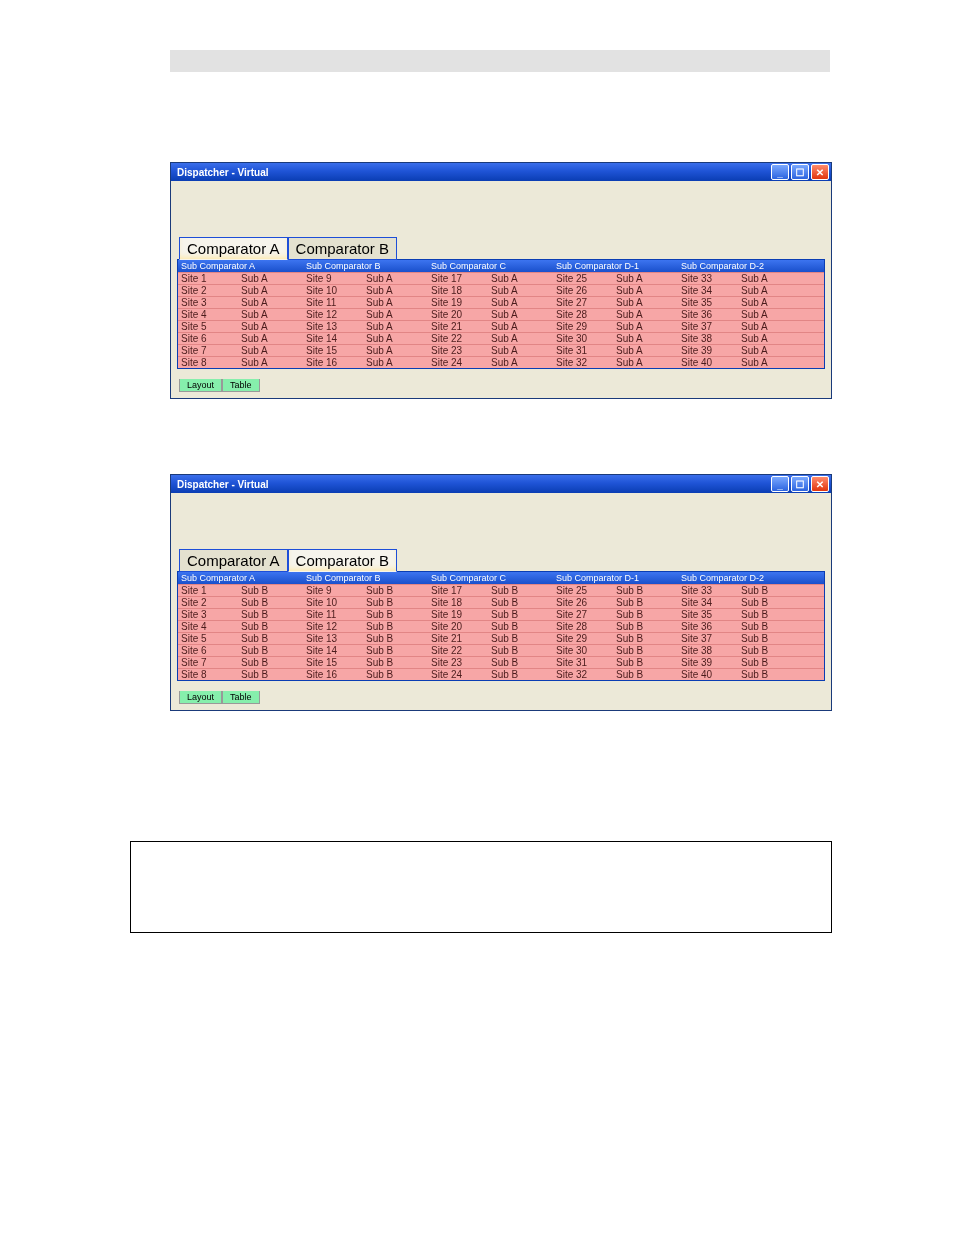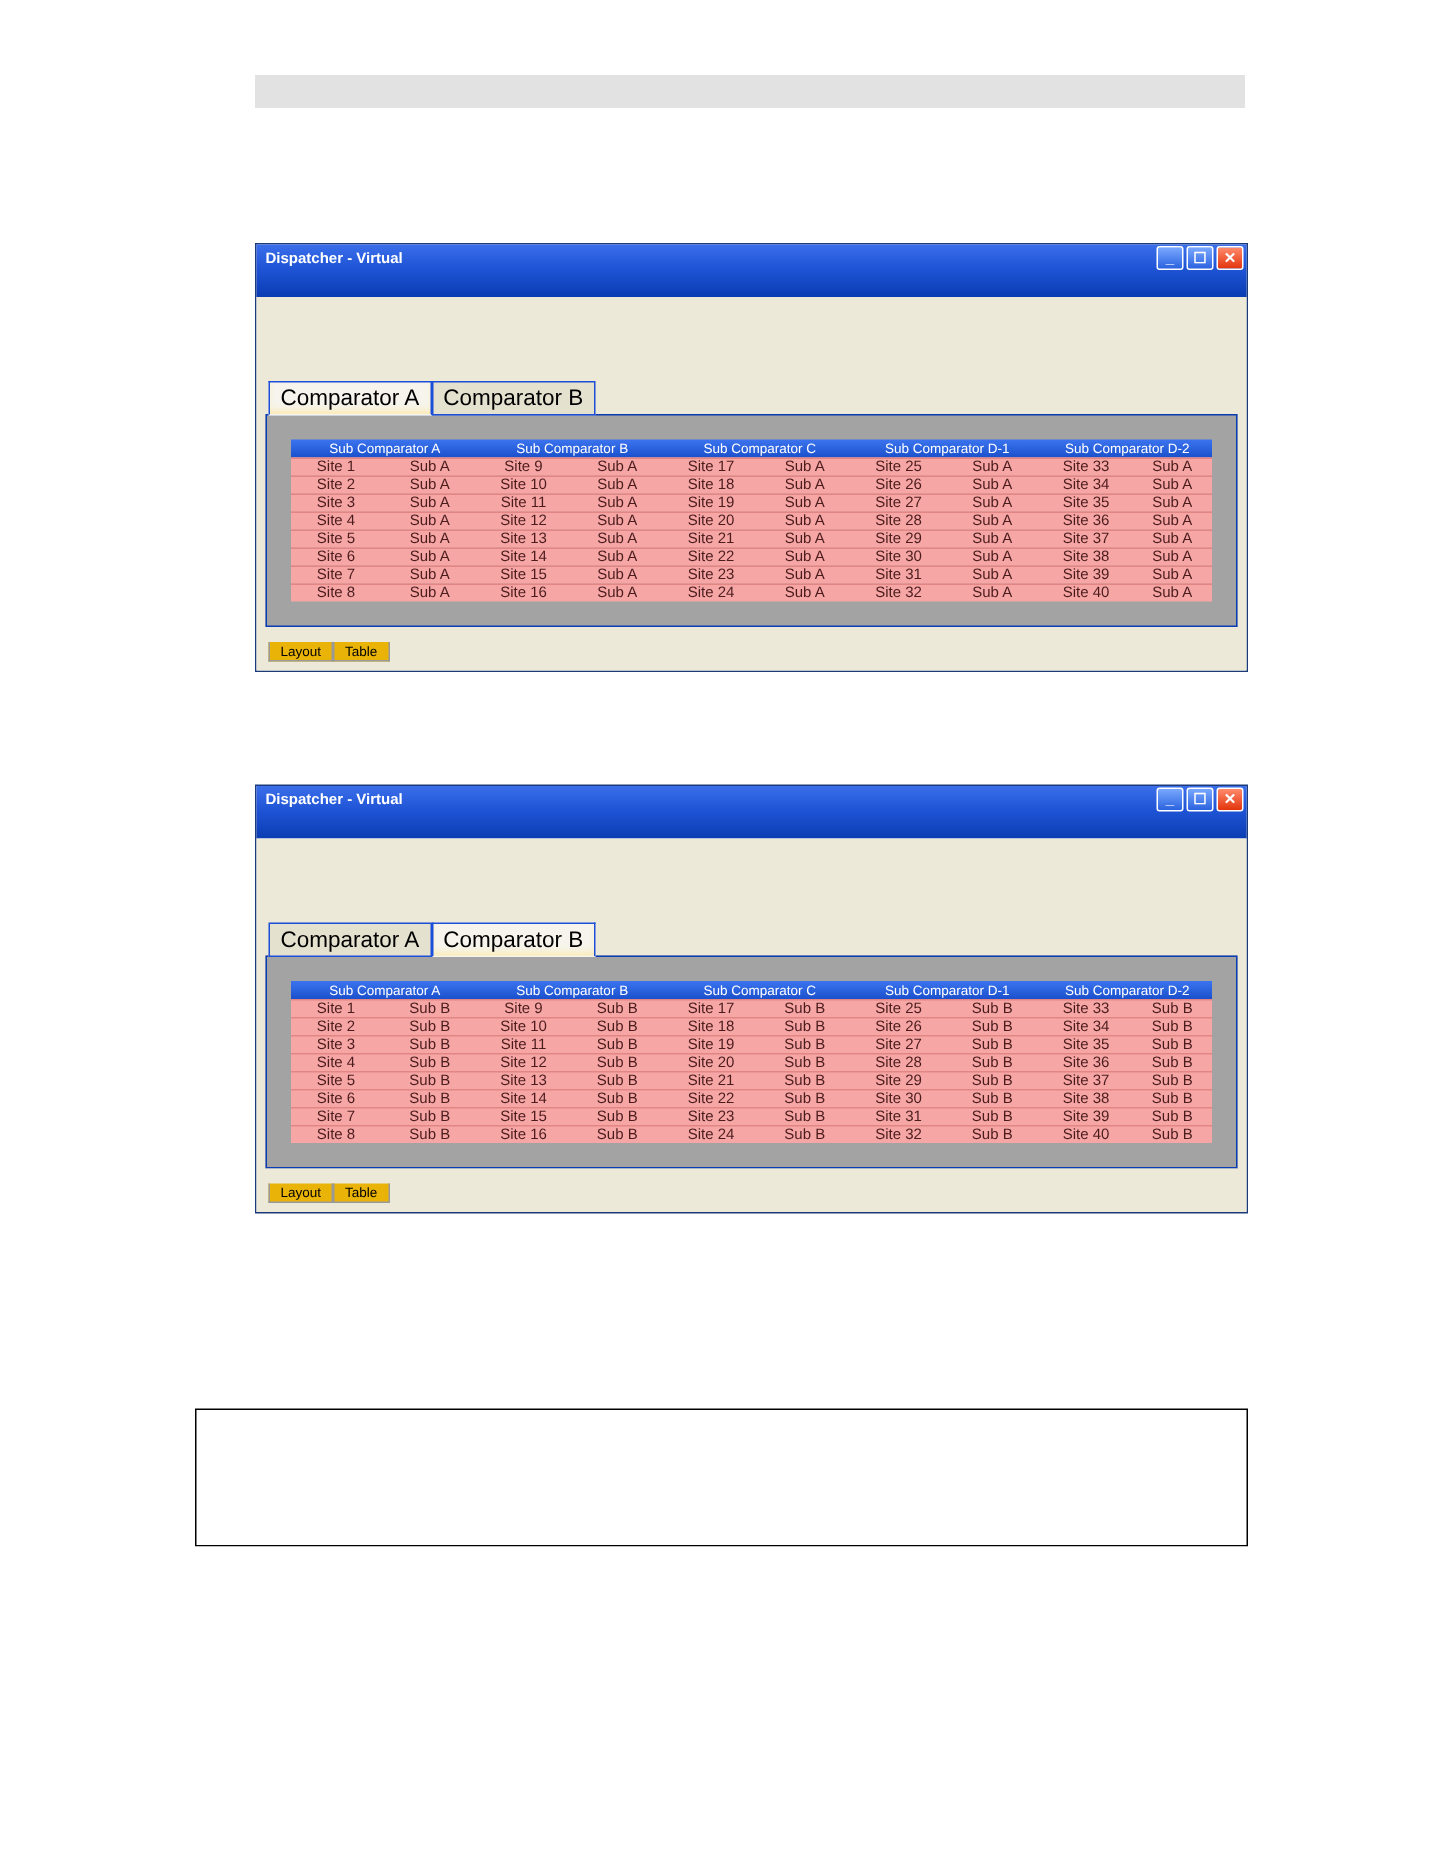--- a/index.html
+++ b/index.html
@@ -23,21 +23,21 @@
     width: 660px;
     border: 1px solid #1a3a7a;
   }
   .window.second { margin-top: 75px; }
   .titlebar {
     display: flex;
     align-items: center;
     justify-content: space-between;
     background: linear-gradient(to bottom, #3a6eea 0%, #1f54d6 45%, #0a3db3 100%);
     height: 18px;
-    padding: 0 2px 17px 6px;
+    padding: 0 2px 0 6px;
   }
   .titlebar .title {
     color: #ffffff;
     font-weight: bold;
     font-size: 10px;
   }
   .win-controls { display: flex; gap: 2px; }
   .win-btn {
     width: 16px; height: 14px;
     display: flex; align-items: center; justify-content: center;
@@ -77,23 +77,22 @@
     background: #f6f4ec;
     border-bottom-color: #f6f4ec;
     z-index: 2;
     box-shadow: 0 -4px 6px -3px #ffe69a inset;
   }
   .tab:not(.active) { background: #e4e1cf; }
 
   .grid {
     margin-top: -1px;
     border: 1px solid #0a3db3;
-    background: #a3a3a3;
-    padding: 16px;
-    text-align: center;
+    background: #ef4444;
+    padding: 0;
   }
   .hdr-row, .row {
     display: grid;
     grid-template-columns:
       60px 65px
       60px 65px
       60px 65px
       60px 65px
       60px 55px;
   }
@@ -129,21 +128,21 @@
   }
   .bottom-tabs {
     display: flex;
     gap: 0;
     margin-top: 2px;
     margin-left: 2px;
   }
   .btab {
     border: 1px solid #999;
     border-top: none;
-    background: #eab308;
+    background: #86efac;
     padding: 1px 7px;
     font-size: 9px;
     cursor: pointer;
   }
   .big-box {
     margin: 130px 0 0 130px;
     width: 700px;
     height: 90px;
     border: 1.5px solid #000;
     background: #fff;

